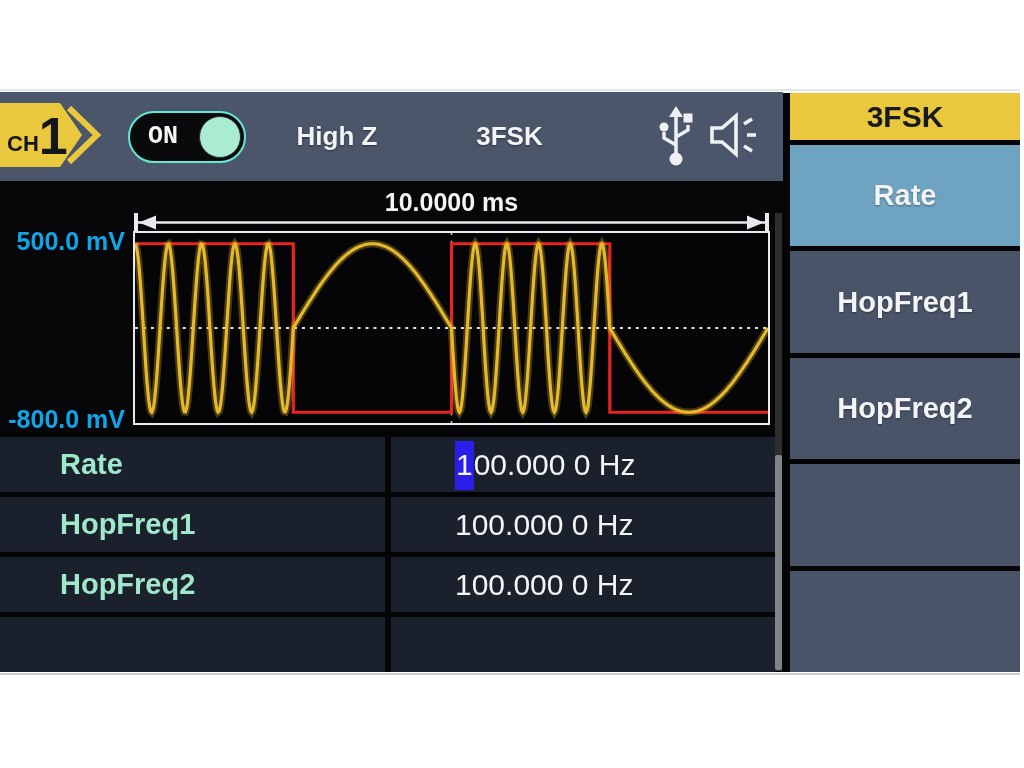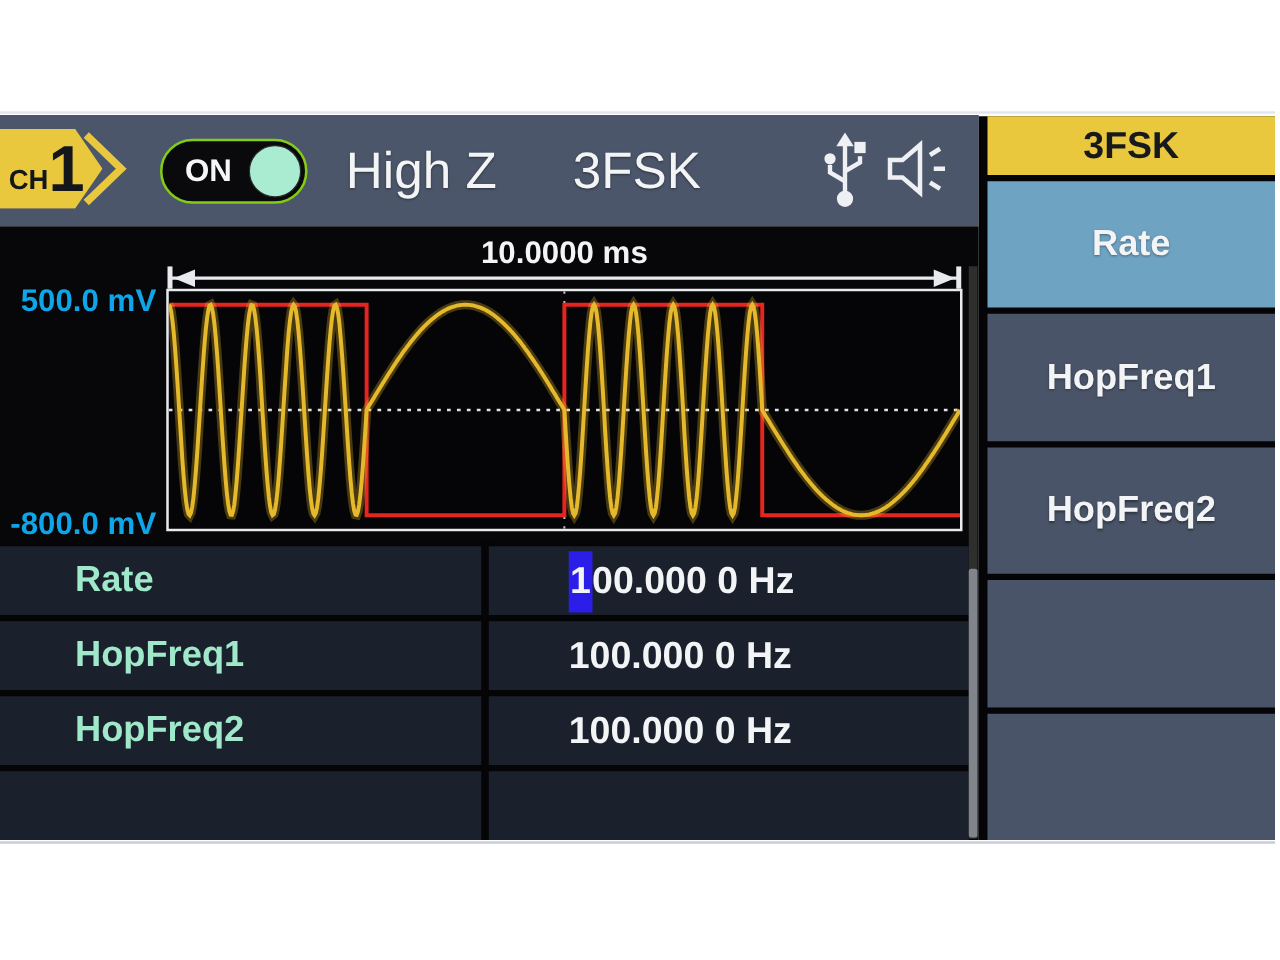--- a/index.html
+++ b/index.html
@@ -14,28 +14,28 @@
   .topbar{position:absolute;left:0;top:1px;width:783px;height:89px;background:#4c566a;}
   .ch-badge{position:absolute;left:0;top:11px;width:104px;height:64px;}
   .ch-arrow{position:absolute;left:0;top:0;width:82px;height:64px;background:#e9c83e;
     clip-path:polygon(0 0,60px 0,82px 32px,60px 64px,0 64px);
     display:flex;align-items:flex-end;justify-content:flex-start;padding-left:7px;}
   .ch-prefix{font-size:22px;font-weight:bold;color:#14161a;line-height:1;margin-bottom:12px;letter-spacing:0px;}
   .ch-num{font-size:52px;font-weight:bold;color:#14161a;line-height:1;margin-bottom:5px;}
   .ch-chevron{position:absolute;left:64px;top:2px;}
 
   .toggle{position:absolute;left:128px;top:19px;width:118px;height:52px;background:#0a0a0c;
-    border:2px solid #84cc16;border-radius:27px;}
+    border:2px solid #5eead4;border-radius:27px;font-family:Liberation Mono, monospace;}
   .toggle-label{position:absolute;left:18px;top:0;height:48px;line-height:48px;
     font-size:25px;font-weight:bold;color:#f4f6f8;}
   .toggle-knob{position:absolute;right:3px;top:3px;width:42px;height:42px;border-radius:50%;
     background:#a9ecd2;border:1px solid #2c2c2c;}
 
-  .tb-text{position:absolute;top:0;height:107px;line-height:89px;font-weight:normal;
-    font-size:41px;color:#f2f4f6;text-shadow:0 1px 2px rgba(0,0,0,.45);}
+  .tb-text{position:absolute;top:0;height:107px;line-height:89px;font-weight:bold;
+    font-size:26px;color:#f2f4f6;text-shadow:0 1px 2px rgba(0,0,0,.45);}
   .imped{left:272px;width:130px;text-align:center;}
   .mode{left:452px;width:115px;text-align:center;}
   .icon-usb{position:absolute;left:655px;top:13px;}
   .icon-spk{position:absolute;left:706px;top:19px;}
 
   
   .wave-zone{position:absolute;left:0;top:90px;width:783px;height:251px;background:#070709;}
   .time-label{position:absolute;left:133px;top:7px;width:637px;text-align:center;
     font-size:25px;font-weight:bold;color:#f2f4f6;}
   .arrow-svg{position:absolute;left:133px;top:32px;}
@@ -45,21 +45,21 @@
   .yl{position:absolute;left:0;width:125px;text-align:right;font-size:25px;
     font-weight:bold;color:#0ea5e9;line-height:28px;}
   .yl1{top:46px;} .yl2{top:136px;} .yl3{top:224px;}
 
   
   .param-table{position:absolute;left:0;top:341px;width:783px;height:240px;background:#050507;padding-top:5px;}
   .prow{position:relative;width:775px;height:55px;background:#1b212c;margin-bottom:5px;}
   .prow-label{position:absolute;left:60px;top:0;height:55px;line-height:55px;
     font-size:29px;font-weight:bold;color:#9fe8ca;}
   .prow-value{position:absolute;left:455px;top:0;height:58px;line-height:55px;
-    font-size:30px;font-weight:bold;color:#f2f4f6;}
+    font-size:30px;font-weight:normal;color:#f2f4f6;}
   .val-cursor{background:#2a1ee8;padding:7px 1px 9px 1px;}
   .col-div{position:absolute;left:385px;top:0;width:6px;height:240px;background:#050507;}
 
   
   .sb-track{position:absolute;left:775px;top:122px;width:7px;height:458px;background:#2e2e2c;}
   .sb-handle{position:absolute;left:775px;top:364px;width:7px;height:215px;background:#80858c;border-radius:2px;}
 
   
   .sidebar{position:absolute;left:783px;top:2px;width:237px;height:579px;background:#050507;
     padding-left:7px;display:flex;flex-direction:column;gap:5px;}

